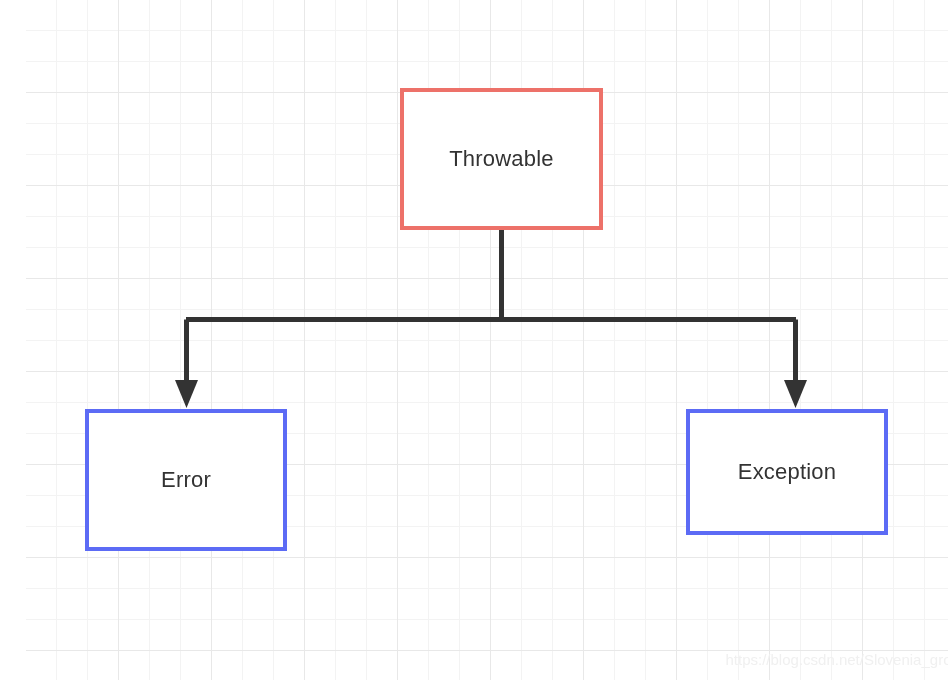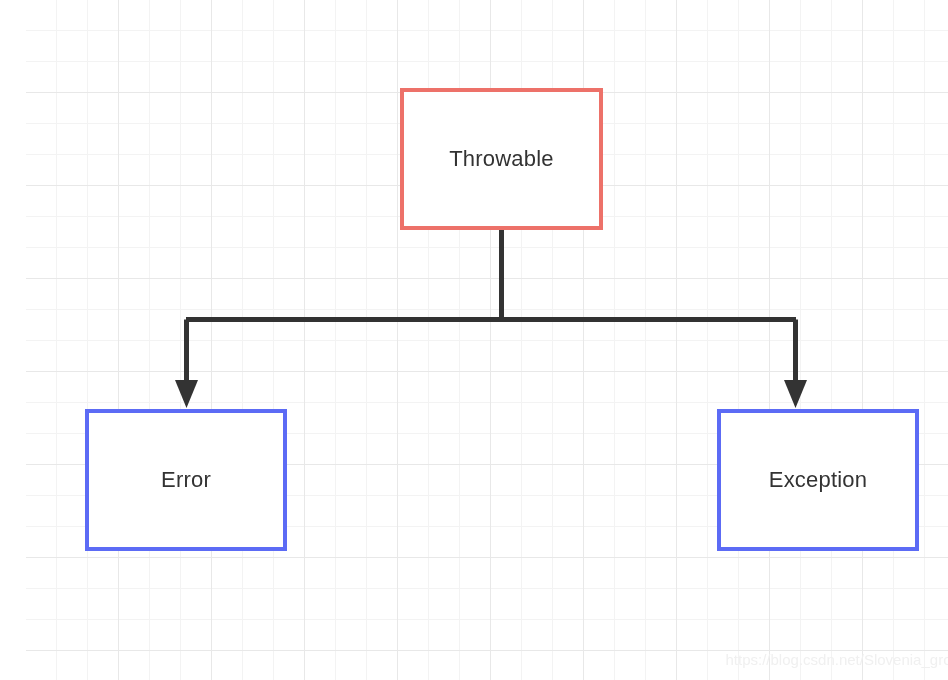--- a/index.html
+++ b/index.html
@@ -68,24 +68,24 @@
   }
   #node-error {
     left: 59px;
     top: 409px;
     width: 202px;
     height: 142px;
     border: 4px solid #5c6bf5;
     align-items: center;
   }
   #node-exception {
-    left: 691px;
+    left: 660px;
     top: 409px;
     width: 202px;
-    height: 142px;
+    height: 126px;
     border: 4px solid #5c6bf5;
   }
 
   #watermark {
     position: absolute;
     right: 10px;
     bottom: 12px;
     font-family: "Liberation Sans", sans-serif;
     font-size: 15px;
     color: #f0f0f0;

